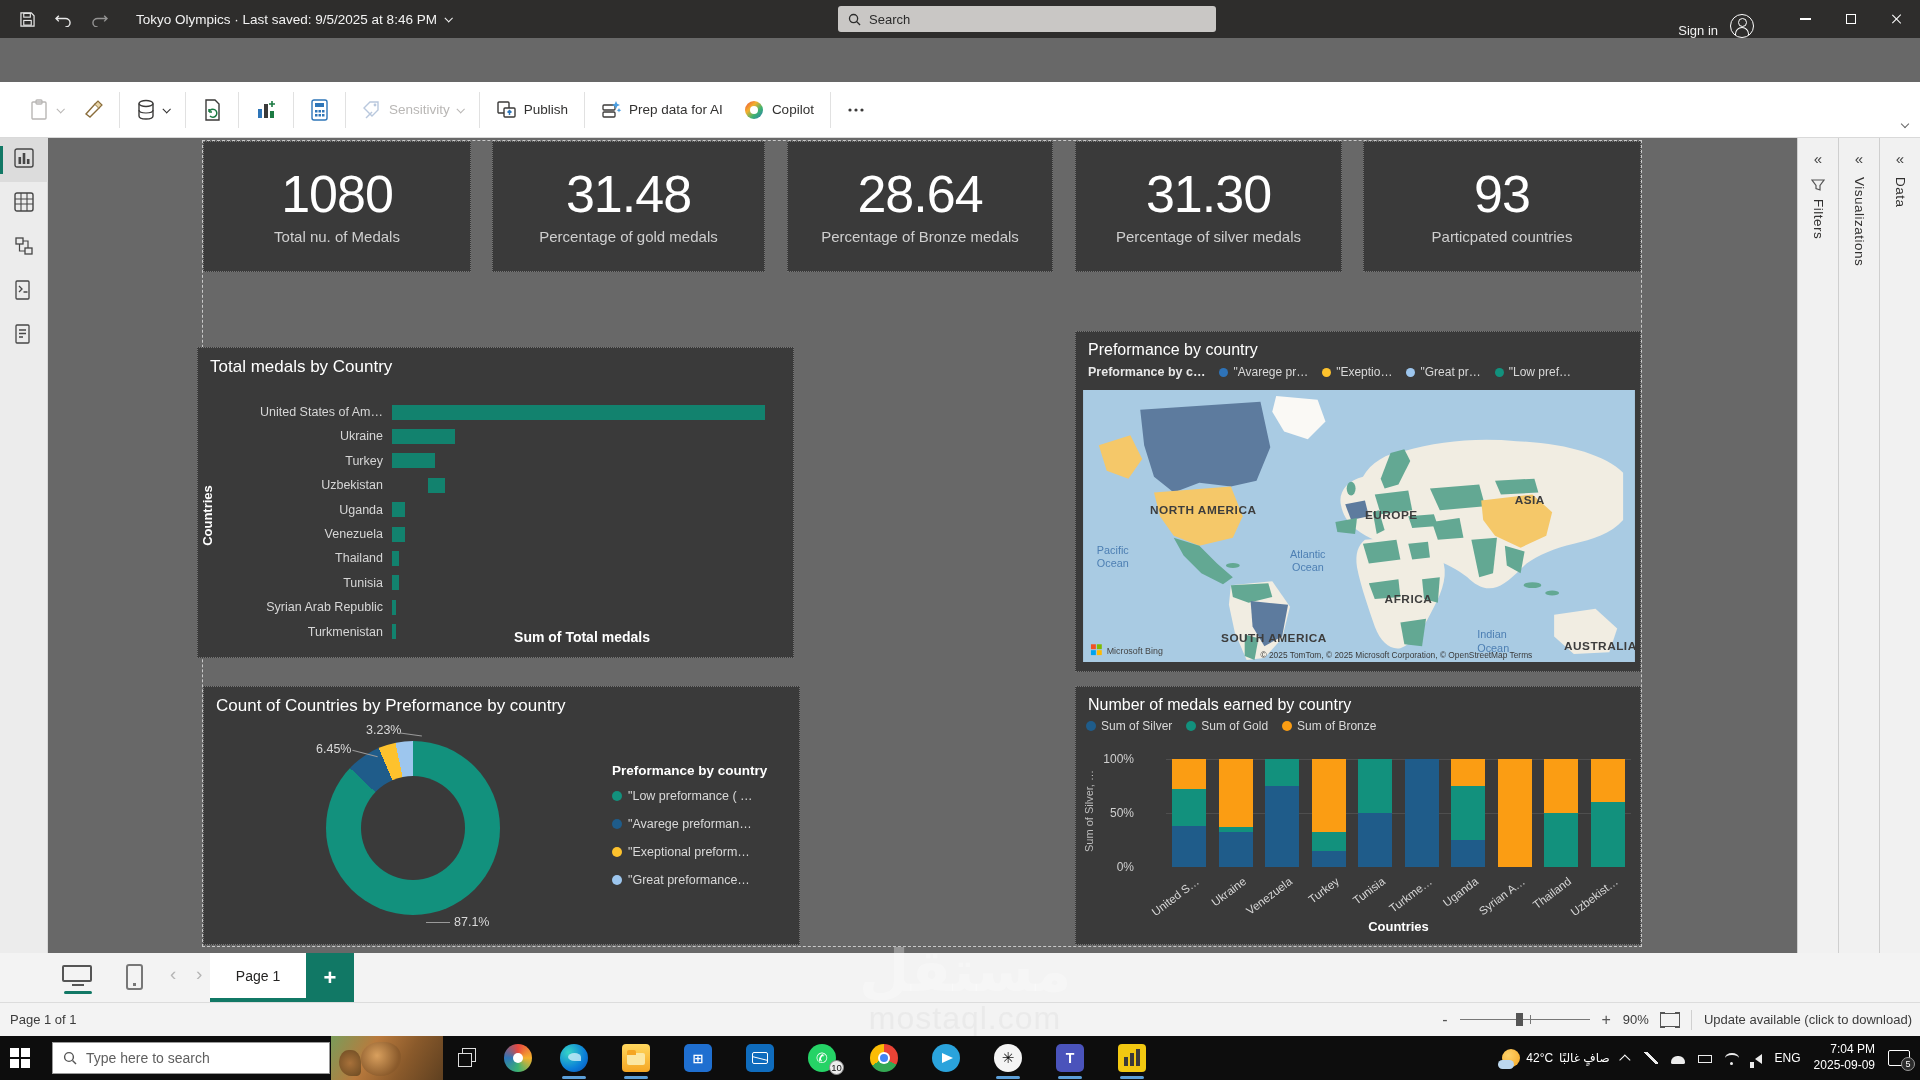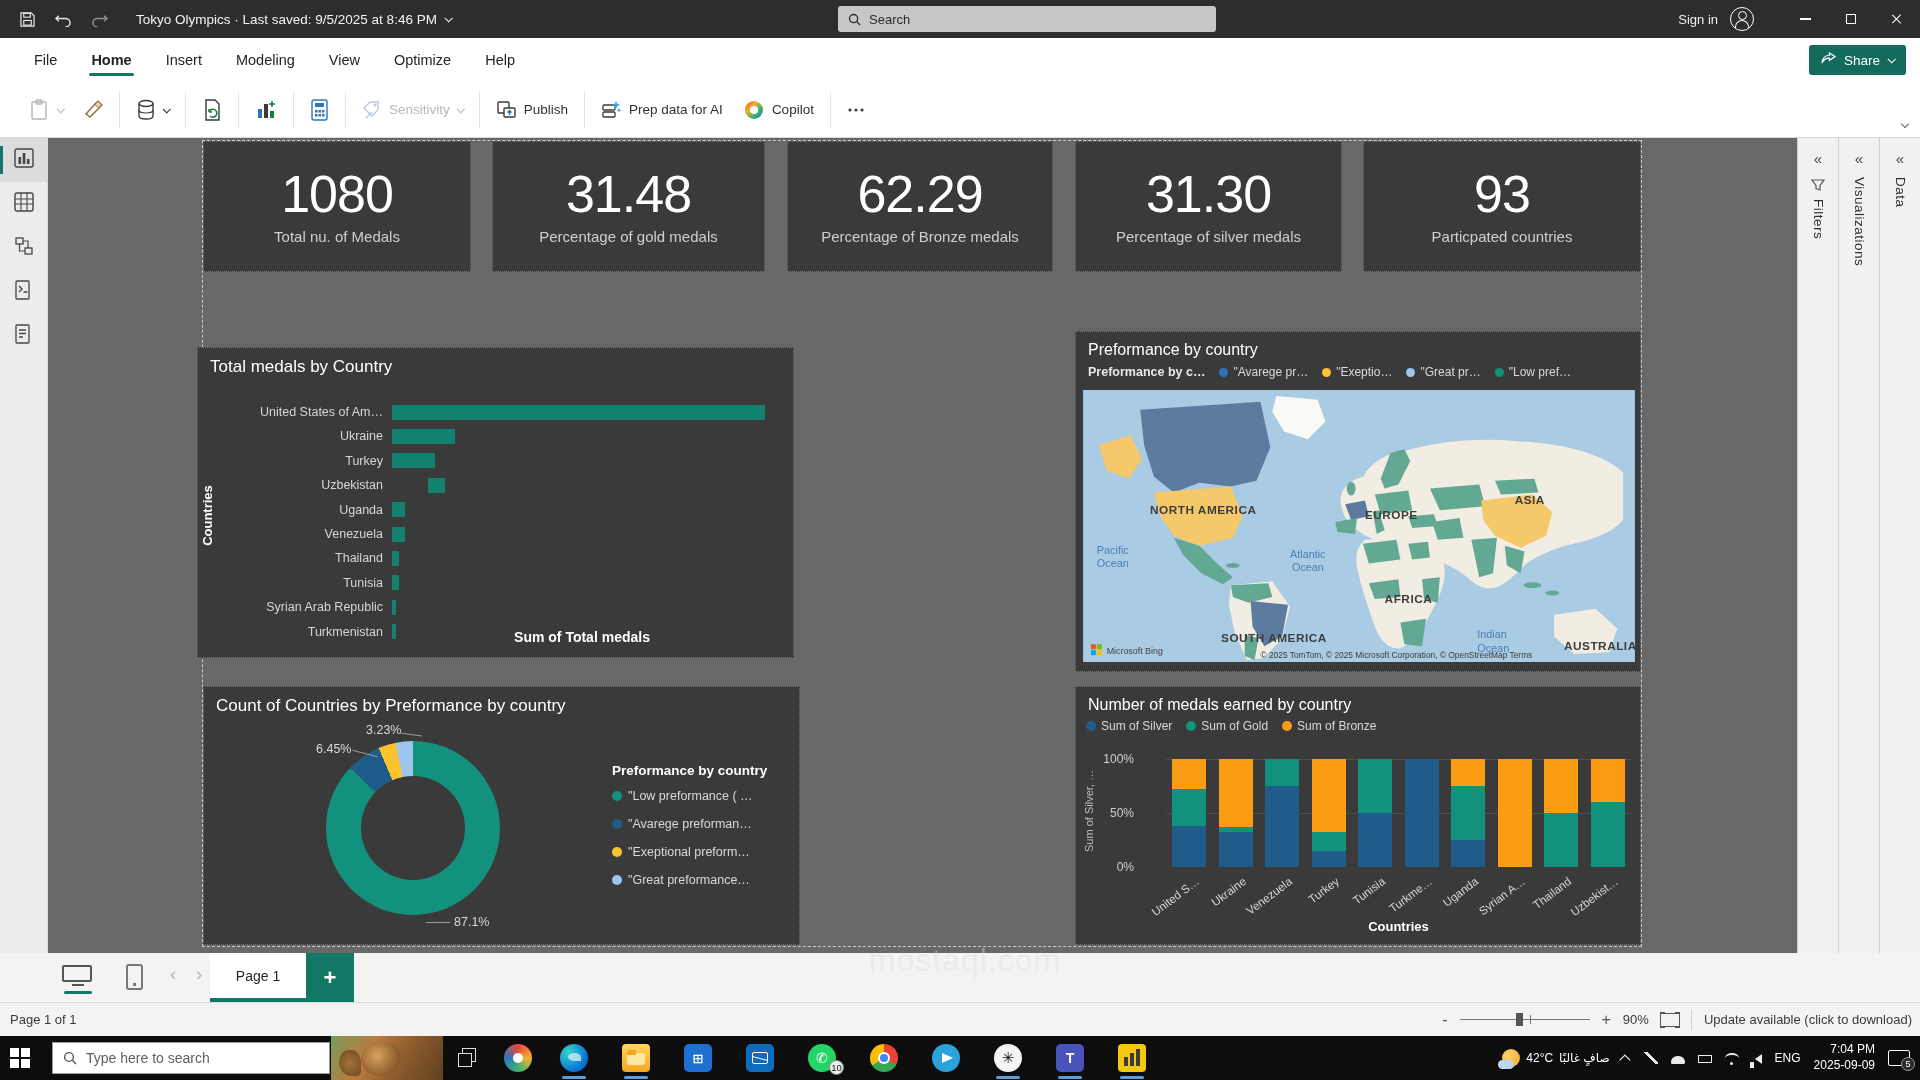--- a/index.html
+++ b/index.html
@@ -6,21 +6,21 @@
   *{box-sizing:border-box;font-family:"Liberation Sans","DejaVu Sans",sans-serif;}
   #root{position:relative;width:1920px;height:1080px;overflow:hidden;background:#686868;}
 
   
   .titlebar{position:absolute;left:0;top:0;width:1920px;height:38px;background:#2e2d2c;color:#fff;display:flex;align-items:center;}
   .tb-left{display:flex;align-items:center;gap:18px;padding-left:18px;}
   .tb-icon{width:18px;height:18px;display:inline-flex;align-items:center;justify-content:center;color:#e8e8e8;font-size:15px;}
   .tb-title{font-size:13.5px;color:#f3f3f3;margin-left:10px;display:flex;align-items:center;gap:8px;}
   .caret{display:inline-block;width:6px;height:6px;border-right:1.4px solid currentColor;border-bottom:1.4px solid currentColor;transform:rotate(45deg) translateY(-1px);}
   .tb-search{position:absolute;left:838px;top:6px;width:378px;height:26px;background:#c9c7c5;border-radius:3px;display:flex;align-items:center;padding:0 10px;gap:8px;color:#2b2b2b;font-size:13px;}
-  .tb-right{position:absolute;right:0;top:0;height:38px;display:flex;align-items:center;}
+  .tb-right{position:absolute;right:0;top:0;height:38px;display:flex;align-items:flex-end;}
   .signin{font-size:13px;color:#f0f0f0;margin-right:12px;}
   .avatar{width:24px;height:24px;border-radius:50%;border:1.6px solid #fff;position:relative;margin-right:28px;}
   .avatar::before{content:"";position:absolute;left:7px;top:3px;width:7px;height:7px;border-radius:50%;border:1.6px solid #fff;}
   .avatar::after{content:"";position:absolute;left:4px;top:12px;width:12px;height:7px;border-radius:7px 7px 0 0;border:1.6px solid #fff;border-bottom:none;}
   .winbtn{width:46px;height:38px;display:flex;align-items:center;justify-content:center;color:#fff;}
   .winbtn .min{width:11px;height:1.5px;background:#fff;}
   .winbtn .max{width:10px;height:10px;border:1.3px solid #fff;}
   .winbtn .cls{position:relative;width:12px;height:12px;}
   .winbtn .cls::before,.winbtn .cls::after{content:"";position:absolute;left:5px;top:0;width:1.4px;height:12px;background:#fff;}
   .winbtn .cls::before{transform:rotate(45deg);} .winbtn .cls::after{transform:rotate(-45deg);}
@@ -200,40 +200,20 @@
         </span>
       <span class="winbtn">
           <span class="max"></span>
         </span>
       <span class="winbtn">
           <span class="cls"></span>
         </span>
     </div>
   </div>
 
-  <div class="menubar">
-    <div class="menu-tabs" id="menu-tabs">
-        <div class="menu-tab">File</div>
-        <div class="menu-tab active">Home</div>
-        <div class="menu-tab">Insert</div>
-        <div class="menu-tab">Modeling</div>
-        <div class="menu-tab">View</div>
-        <div class="menu-tab">Optimize</div>
-        <div class="menu-tab">Help</div>
-      </div>
-    <div class="share-btn">
-      <span class="share-glyph">
-        <svg width="15" height="13" viewBox="0 0 16 14">
-            <path d="M9 1 L15 5 L9 9 V6.5 C4 6.5 2 9 1 12 C1.5 7 4 3.8 9 3.5 Z" fill="none" stroke="#fff" stroke-width="1.3"></path>
-          </svg>
-      </span>
-      <span>Share</span>
-      <span class="caret"></span>
-    </div>
-  </div>
 
   <div class="ribbon" id="ribbon">
 
   <div class="rb-group">
         <div class="rb-btn disabled">
           <span>
             <svg width="20" height="22" viewBox="0 0 20 22">
               <rect x="2" y="3" width="14" height="17" rx="1" fill="none" stroke="#b9b7b5" stroke-width="1.4"></rect>
               <rect x="6" y="1" width="6" height="4" rx="1" fill="none" stroke="#b9b7b5" stroke-width="1.4"></rect>
             </svg>
@@ -659,21 +639,21 @@
         </div>
     <div class="panel kpi" style="left: 155px; top: 3px; width: 268px; height: 131px;">
           <div class="kpi-num">1080</div>
           <div class="kpi-label">Total nu. of Medals</div>
         </div>
         <div class="panel kpi" style="left: 444px; top: 3px; width: 273px; height: 131px;">
           <div class="kpi-num">31.48</div>
           <div class="kpi-label">Percentage of gold medals</div>
         </div>
         <div class="panel kpi" style="left: 739px; top: 3px; width: 266px; height: 131px;">
-          <div class="kpi-num">62.29</div>
+          <div class="kpi-num">28.64</div>
           <div class="kpi-label">Percentage of Bronze medals</div>
         </div>
         <div class="panel kpi" style="left: 1027px; top: 3px; width: 267px; height: 131px;">
           <div class="kpi-num">31.30</div>
           <div class="kpi-label">Percentage of silver medals</div>
         </div>
         <div class="panel kpi" style="left: 1315px; top: 3px; width: 278px; height: 131px;">
           <div class="kpi-num">93</div>
           <div class="kpi-label">Particpated countries</div>
         </div>
@@ -829,16 +809,17 @@
         <div class="appic" style="background: rgb(242, 200, 17); border-radius: 4px; color: rgb(51, 51, 51);">
           <span style="position:absolute;left:6px;top:13px;width:4px;height:9px;background:#3a3a3a;"></span>
           <span style="position:absolute;left:12px;top:9px;width:4px;height:13px;background:#3a3a3a;"></span>
           <span style="position:absolute;left:18px;top:5px;width:4px;height:17px;background:#3a3a3a;"></span>
         </div>
         <span class="ind"></span>
       </div>
     </div>
 
   <div class="watermark" style="left:800px;top:942px;width:330px;">
+    <div class="wm-ar">مستقل</div>
     <div class="wm-en">mostaql.com</div>
   </div>
 
 </div>
 
 </body></html>

